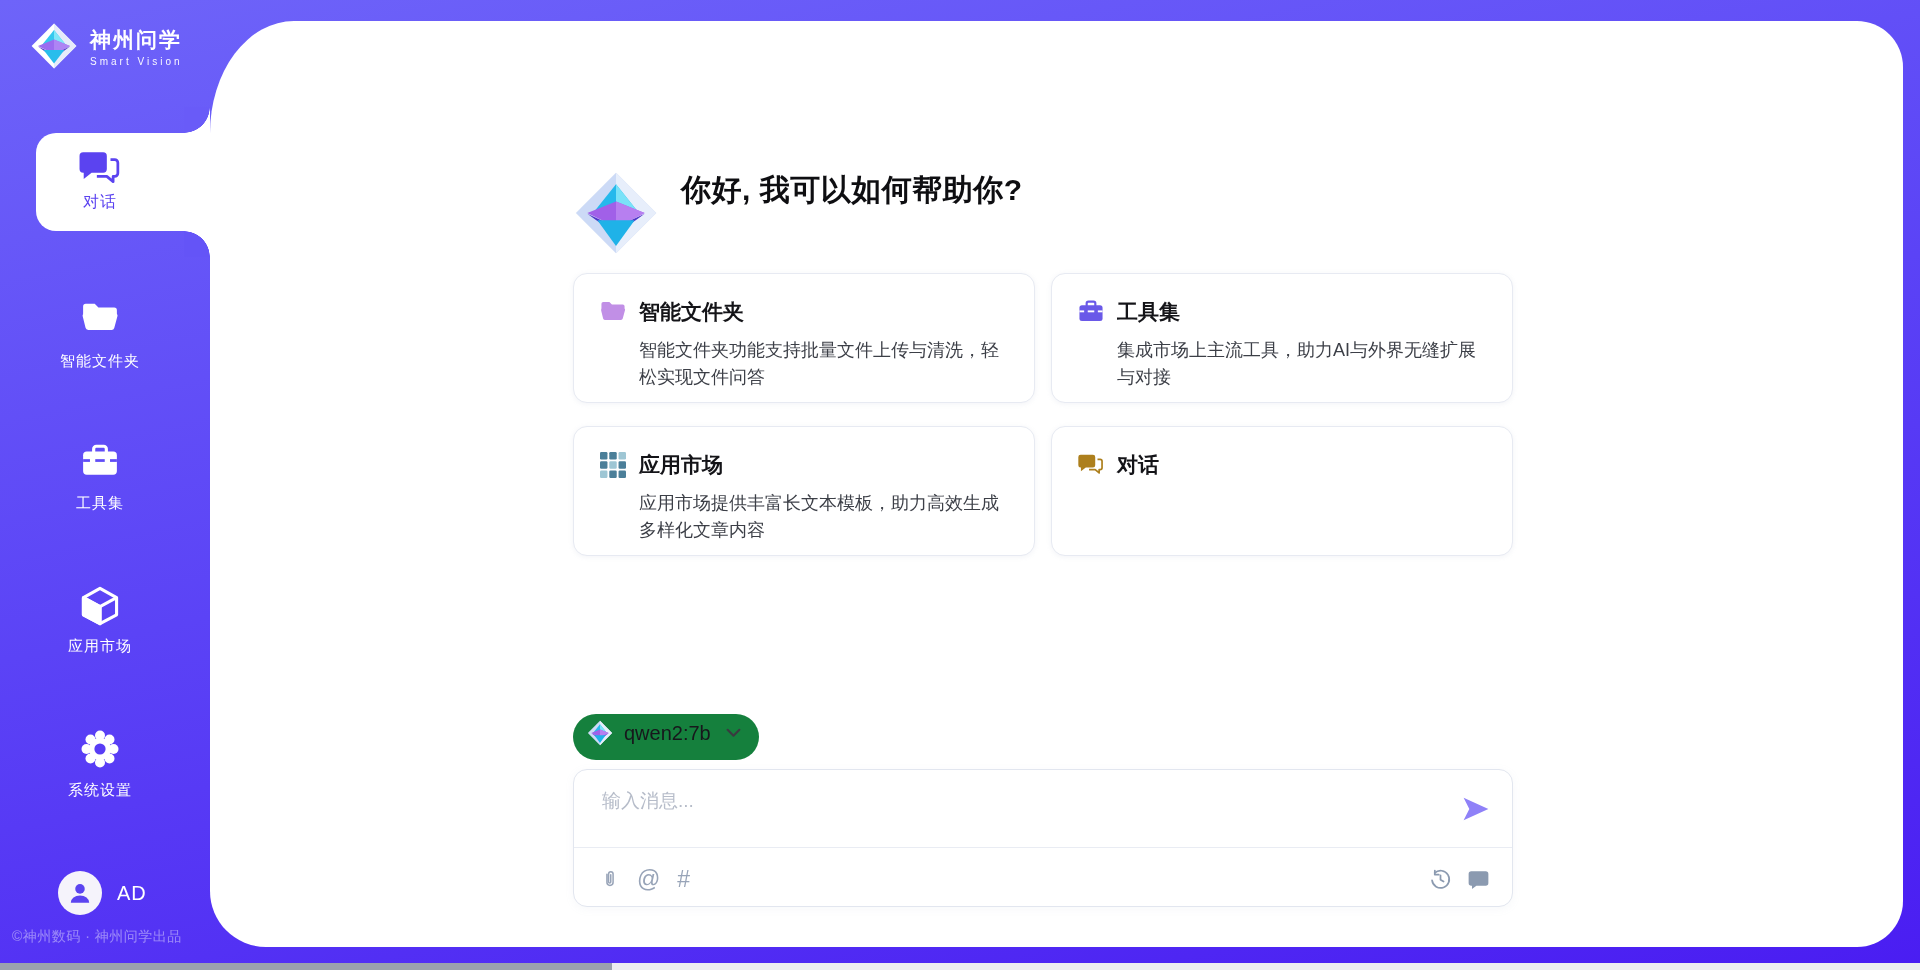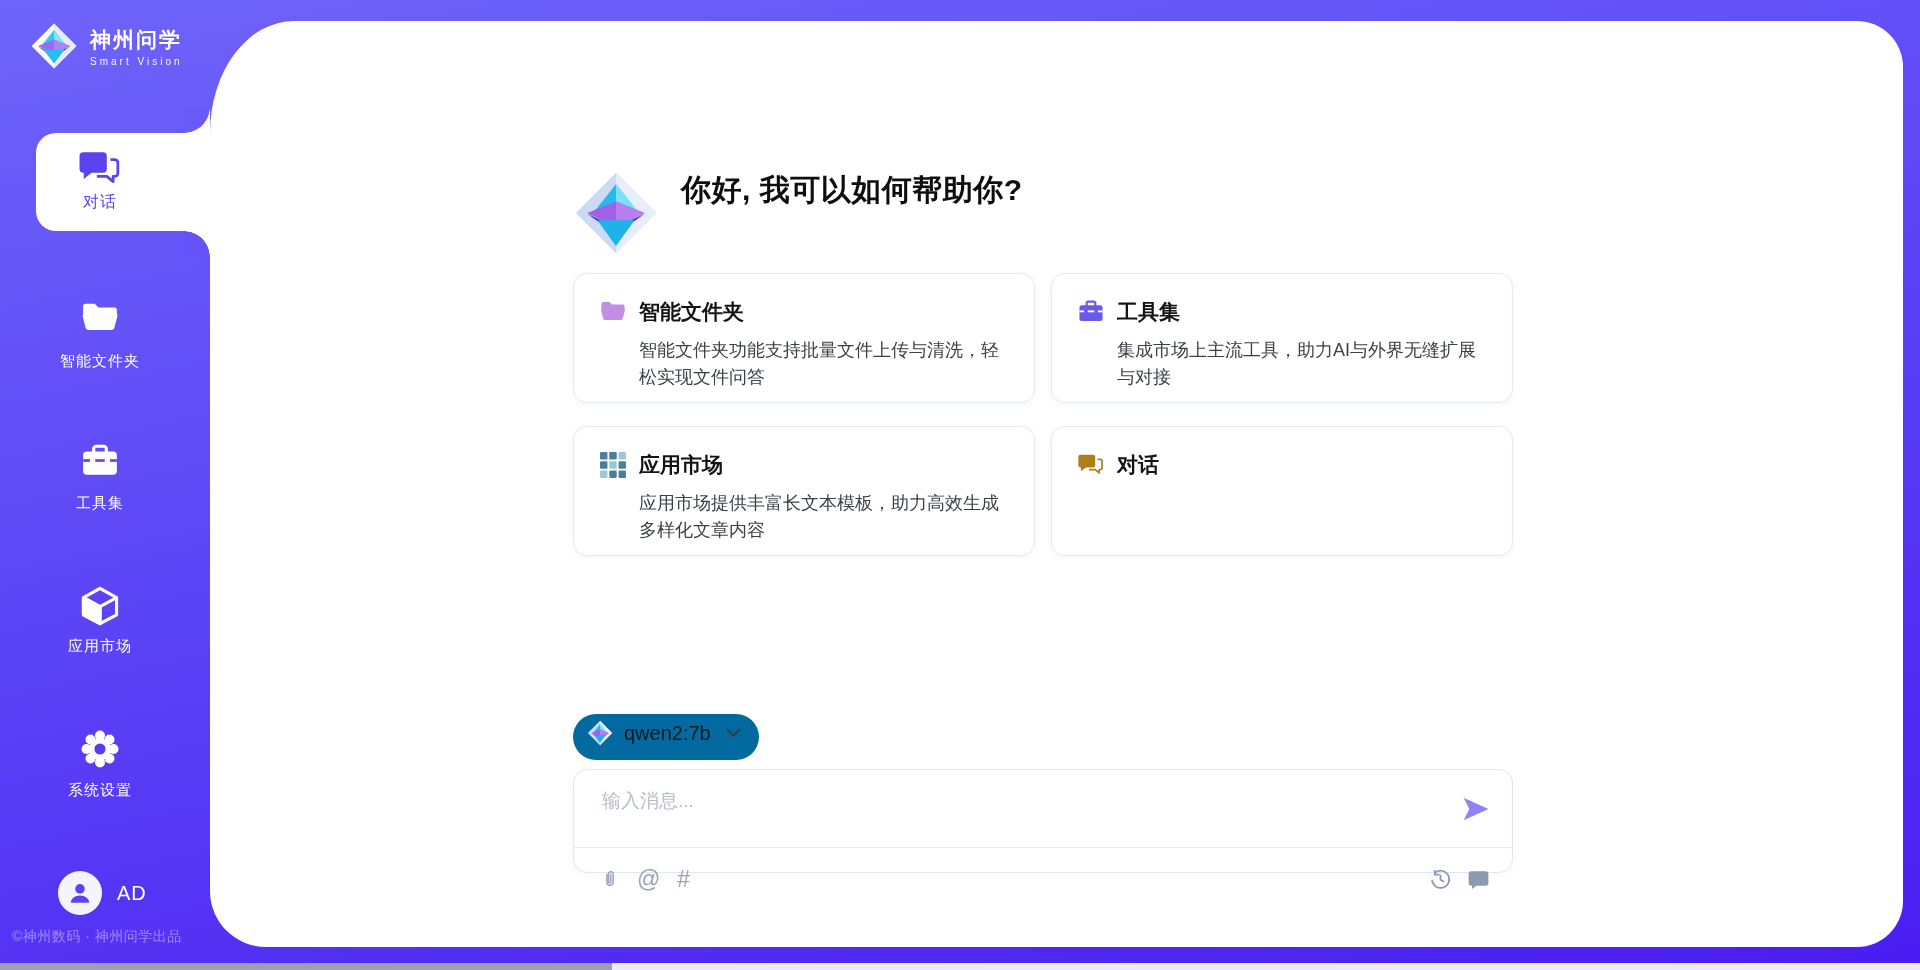--- a/index.html
+++ b/index.html
@@ -39,25 +39,25 @@
   .greeting { position:absolute; top:149px; left:0; display:flex; gap:22px; }
   .greeting-title { font-size:30px; font-weight:700; color:#0e0e11; letter-spacing:.5px; }
 
   .cards { position:absolute; top:252px; left:0; display:grid; grid-template-columns:462px 462px; gap:23px 16px; }
   .card { width:462px; height:130px; background:#fff; border:1px solid #e7eaf2; border-radius:14px;
     box-shadow:0 1px 5px rgba(150,160,190,.12); padding:24px 22px 0 26px; display:flex; gap:13px; cursor:pointer; }
   .card .cicon { flex:0 0 26px; margin-top:1px; }
   .card-title { font-size:21px; font-weight:700; color:#141418; }
   .card-desc { margin-top:11px; font-size:18px; color:#3c3f47; line-height:1.5; }
 
-  .model-pill { position:absolute; top:693px; left:0; height:46px; border-radius:23px; background:#0369a1;
+  .model-pill { position:absolute; top:693px; left:0; height:46px; border-radius:23px; background:#15803d;
     display:inline-flex; align-items:center; gap:11px; padding:0 18px 8px 14px; cursor:pointer; }
   .model-name { font-size:20px; color:#17171c; }
 
-  .composer { position:absolute; top:748px; left:0; width:940px; height:104px; background:#fff;
+  .composer { position:absolute; top:748px; left:0; width:940px; height:138px; background:#fff;
     border:1px solid #e2e6ef; border-radius:14px; box-shadow:0 2px 8px rgba(150,160,190,.08); }
   .composer textarea { position:absolute; left:28px; top:18px; right:80px; height:52px; border:none; outline:none;
     resize:none; font-size:19px; color:#333; font-family:inherit; background:transparent; }
   .composer textarea::placeholder { color:#b6bcc9; }
   .send-btn { position:absolute; right:22px; top:26px; width:28px; height:26px; color:#8f81f8; cursor:pointer; background:none; border:none; }
   .composer .divider { position:absolute; left:0; right:0; top:77px; height:1px; background:#e9ecf3; }
   .tools-left { position:absolute; left:26px; top:90px; height:38px; display:flex; align-items:center; gap:17px; color:#98a4b8; }
   .tools-right { position:absolute; right:22px; top:90px; height:38px; display:flex; align-items:center; gap:15px; color:#8b9ab0; }
   .tool-btn { background:none; border:none; color:inherit; cursor:pointer; display:flex; align-items:center; font-family:inherit; }
   .glyph { font-size:23px; line-height:1; }

